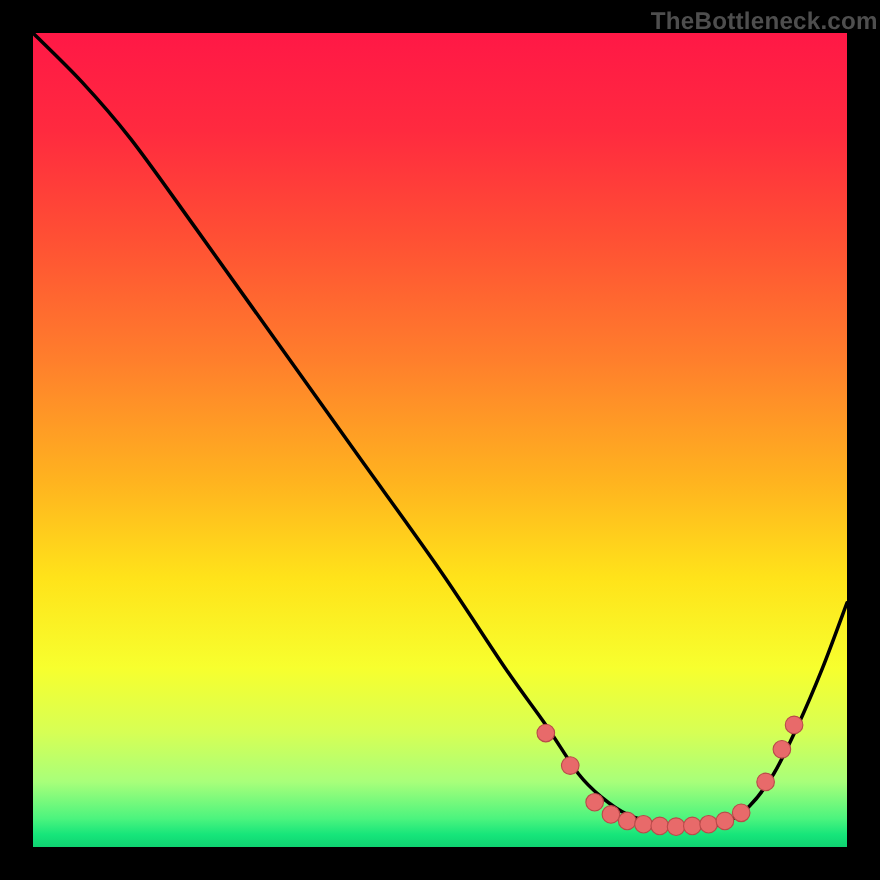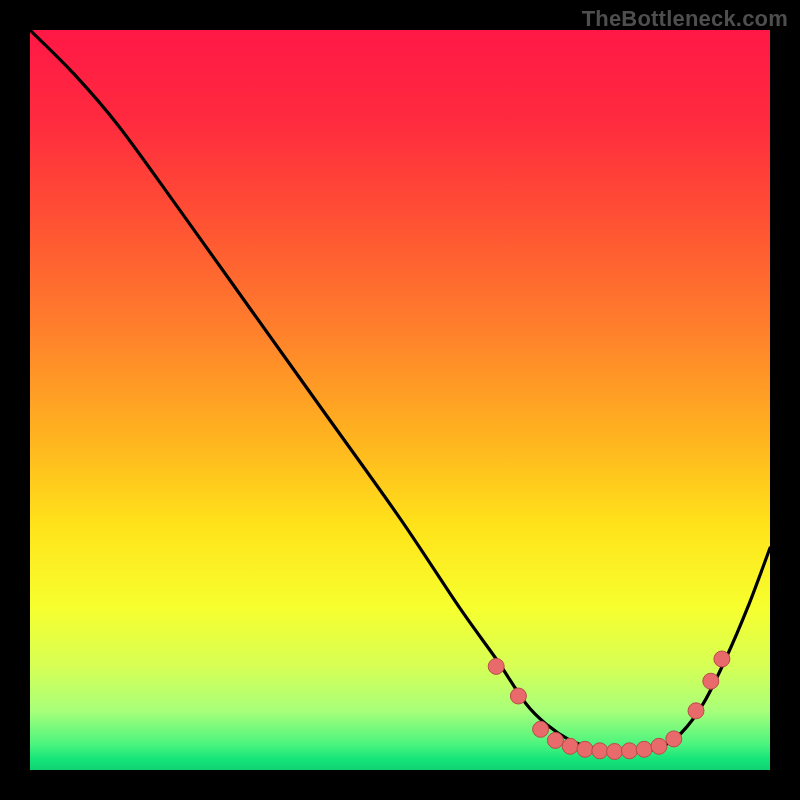--- a/index.html
+++ b/index.html
@@ -13,21 +13,21 @@
   }
   .stage {
     position: relative;
     width: 800px;
     height: 800px;
     background: #000;
   }
   .watermark {
     position: absolute;
     top: 6px;
-    right: 12px;
+    right: 2px;
     font-size: 22px;
     font-weight: 600;
     color: #4e4e4e;
     letter-spacing: 0.2px;
     z-index: 5;
   }
   .plot {
     position: absolute;
     left: 30px;
     top: 30px;

